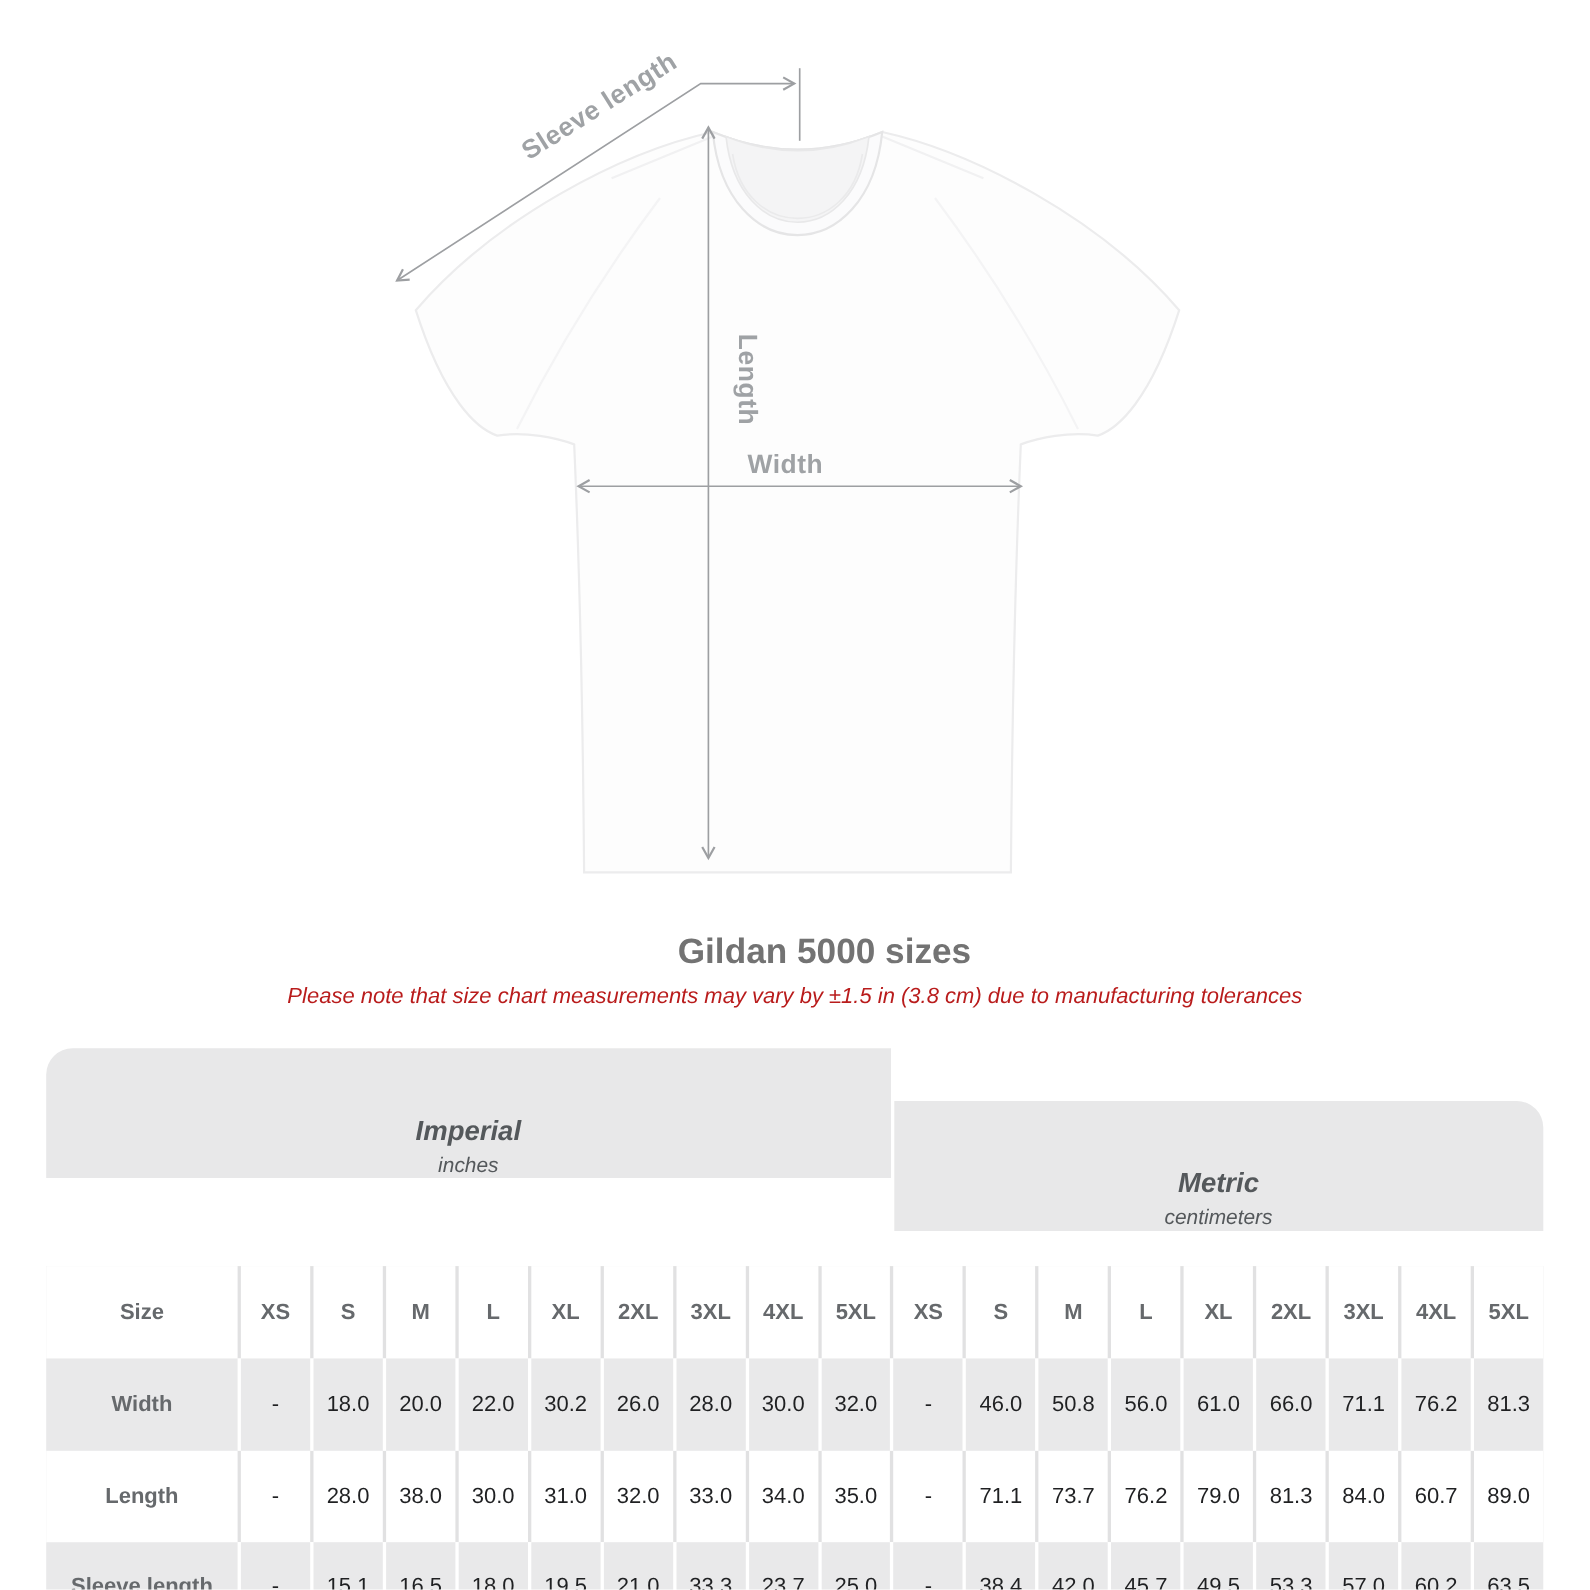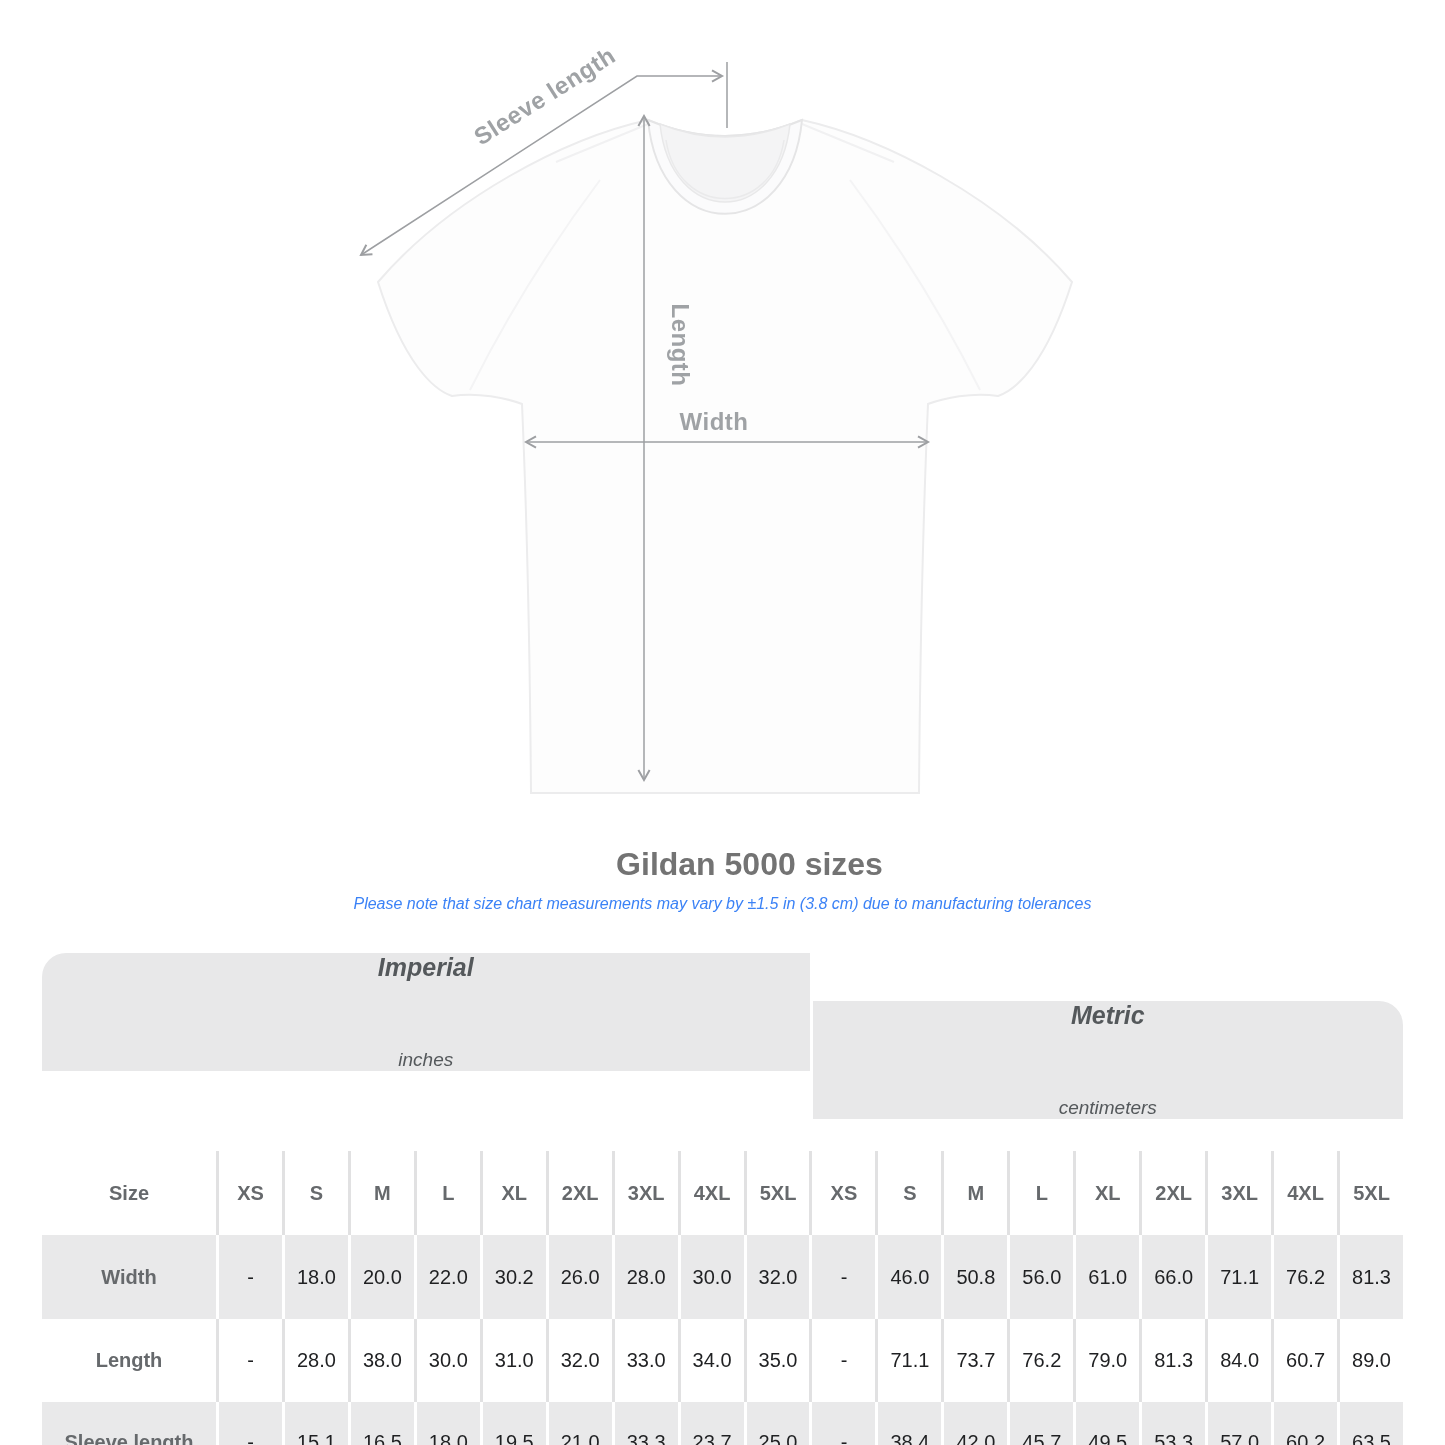--- a/index.html
+++ b/index.html
@@ -8,27 +8,27 @@
   #canvas{position:relative;width:1445px;height:1445px;background:#ffffff;}
 
   
   #shirt-svg{position:absolute;top:0;left:0;}
   .measure-text{fill:#9fa2a5;font-weight:bold;font-size:24px;letter-spacing:.5px;}
 
   
   .page-title{position:absolute;top:846px;left:0;width:100%;text-align:center;
               font-size:32px;font-weight:bold;color:#737373;padding-left:27px;}
   .page-note{position:absolute;top:895px;left:0;width:100%;text-align:center;
-             font-style:italic;font-size:16px;color:#3b82f6;}
+             font-style:italic;font-size:20px;color:#b91c1c;}
 
   
   #size-table{position:absolute;top:953px;left:42px;width:1361px;}
   .band{display:grid;grid-template-columns:174px repeat(18,1fr);column-gap:3px;background:#ffffff;}
   .panel{height:118px;background:#e8e8e9;display:flex;flex-direction:column;
-         align-items:center;justify-content:space-between;gap:6px;}
+         align-items:center;justify-content:flex-end;gap:6px;}
   .panel-imperial{grid-column:1/11;border-radius:24px 0 0 0;}
   .panel-metric{grid-column:11/20;border-radius:0 24px 0 0;margin-top:48px;}
   .section-title{font-size:25px;font-weight:bold;font-style:italic;color:#54585b;}
   .section-unit{font-size:19px;font-style:italic;color:#54585b;}
 
   .trow{display:grid;grid-template-columns:174px repeat(18,1fr);column-gap:3px;}
   .trow.r-white{background:#e1e1e2;}   
   .trow.r-gray{background:#ffffff;}
   .cell{display:flex;align-items:center;justify-content:center;font-size:20px;color:#1f2022;}
   .r-white .cell{background:#ffffff;}

